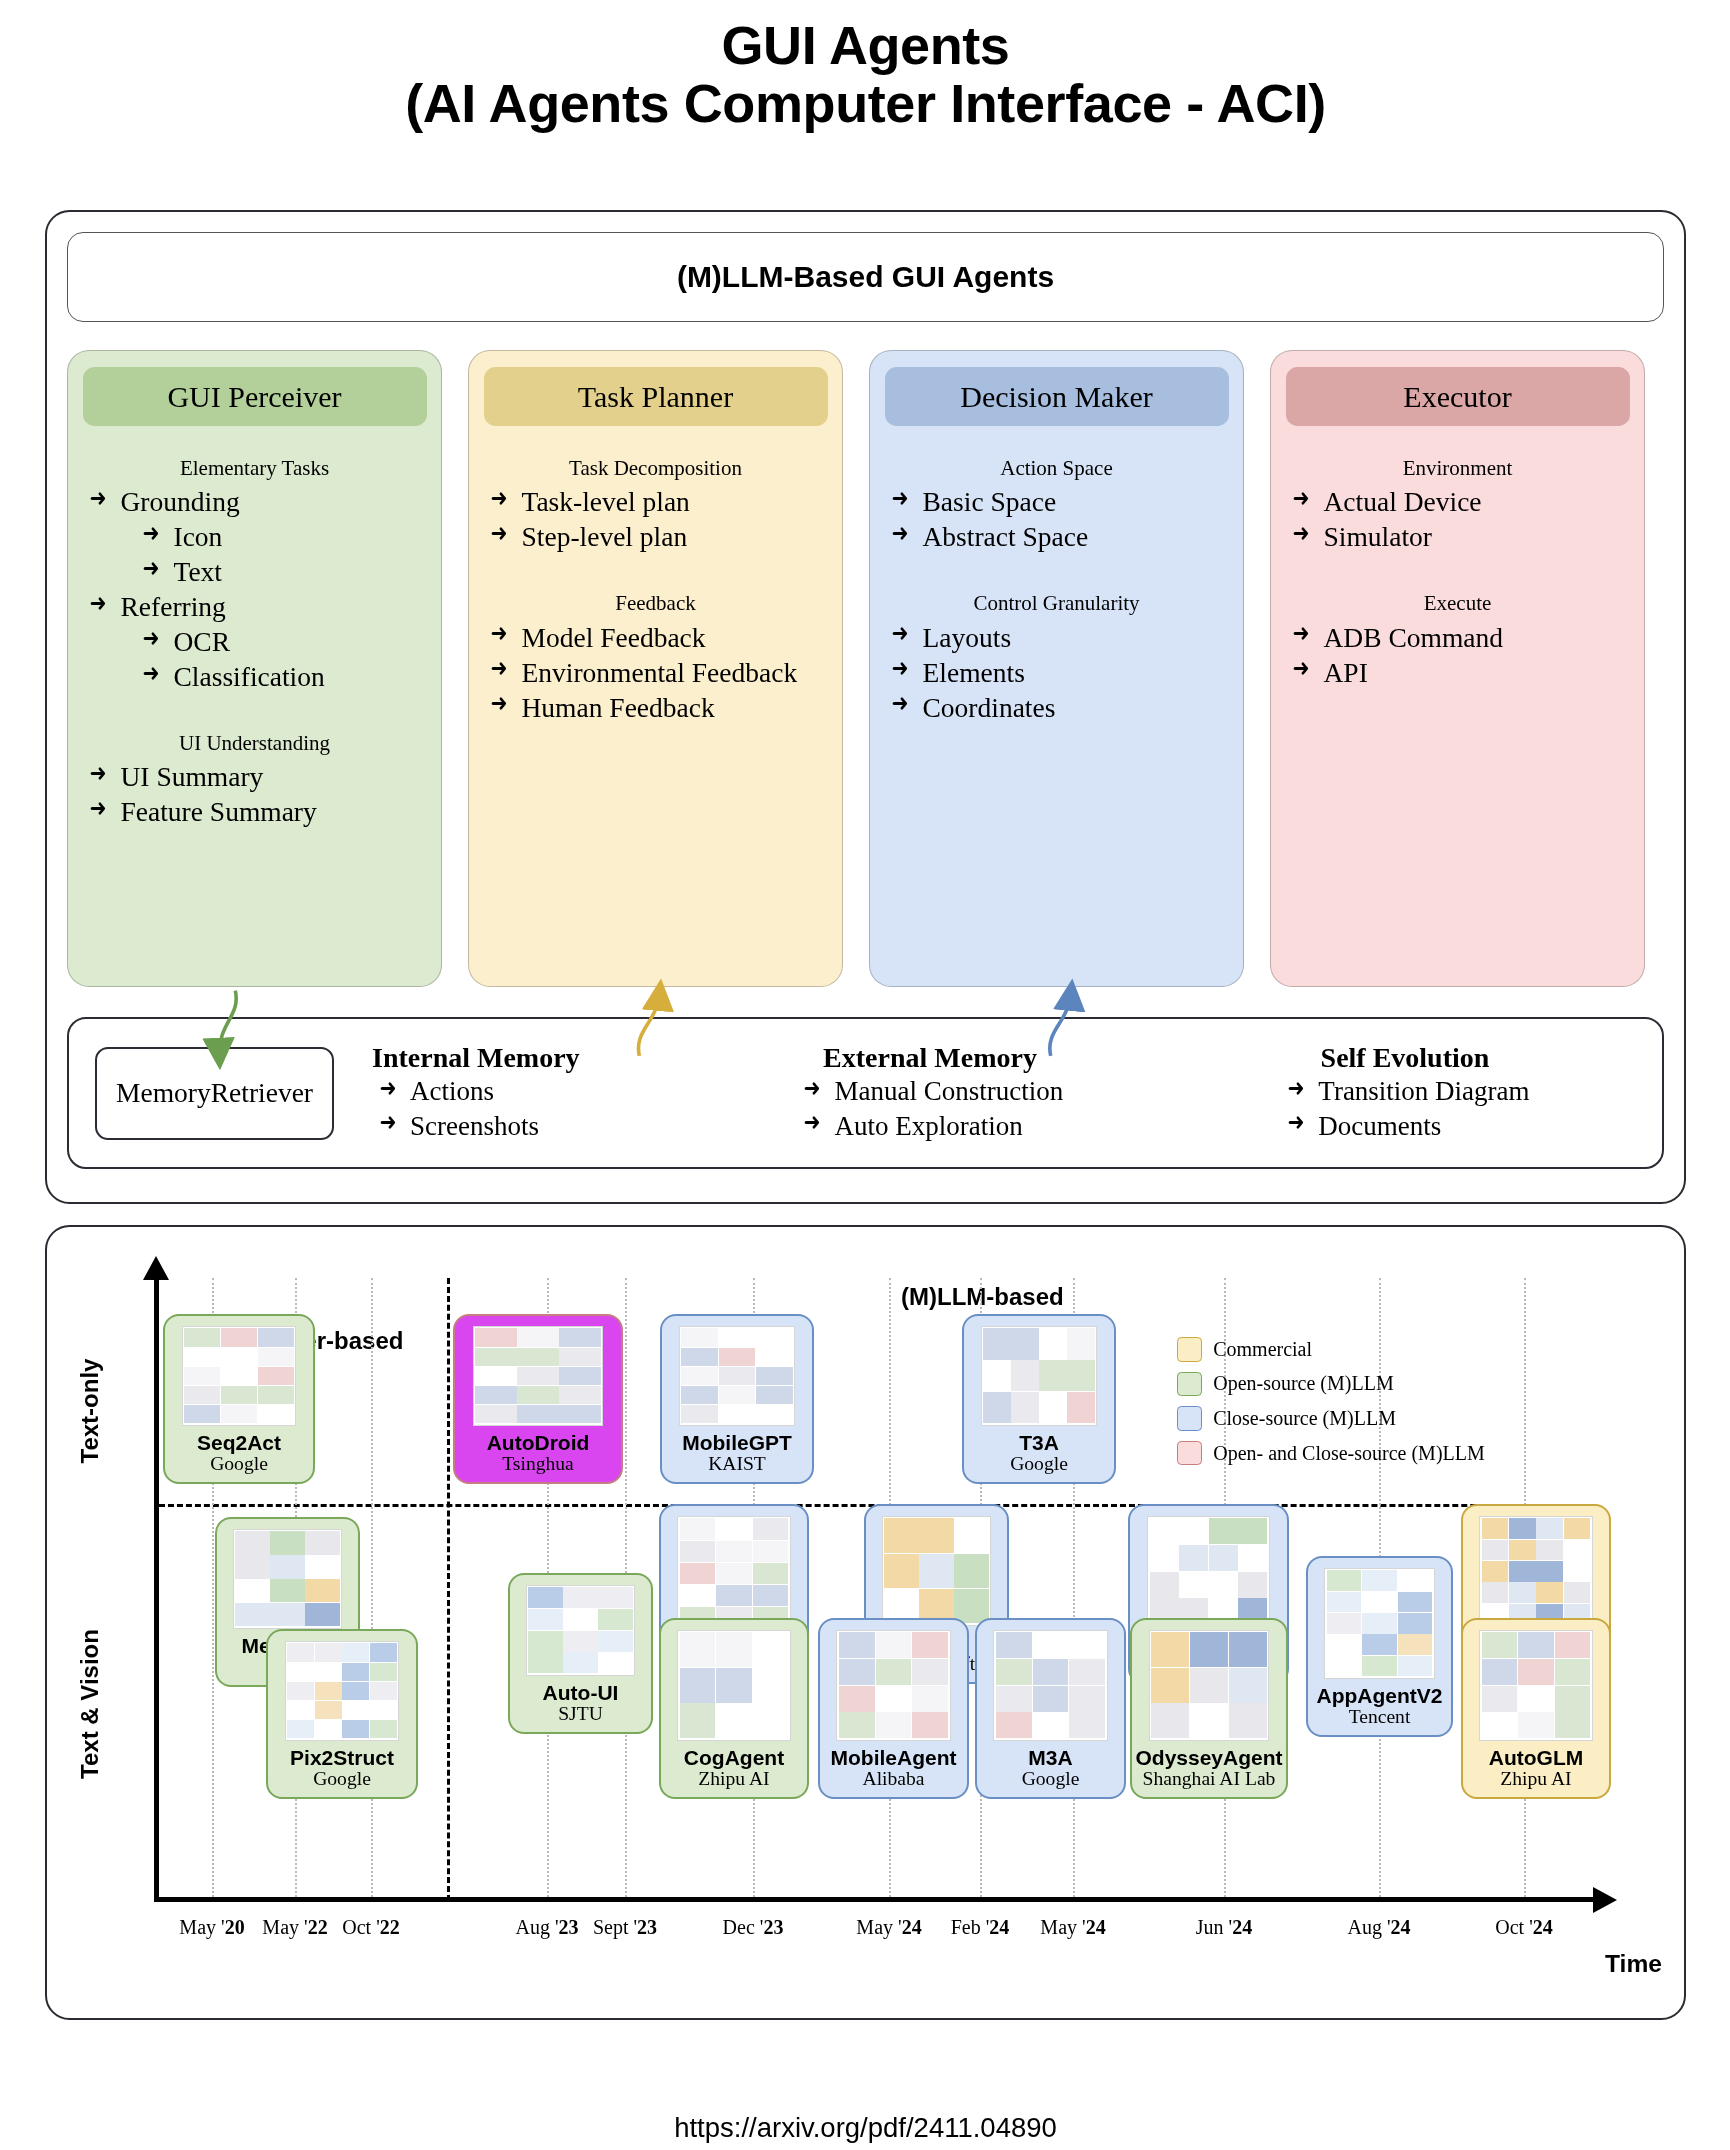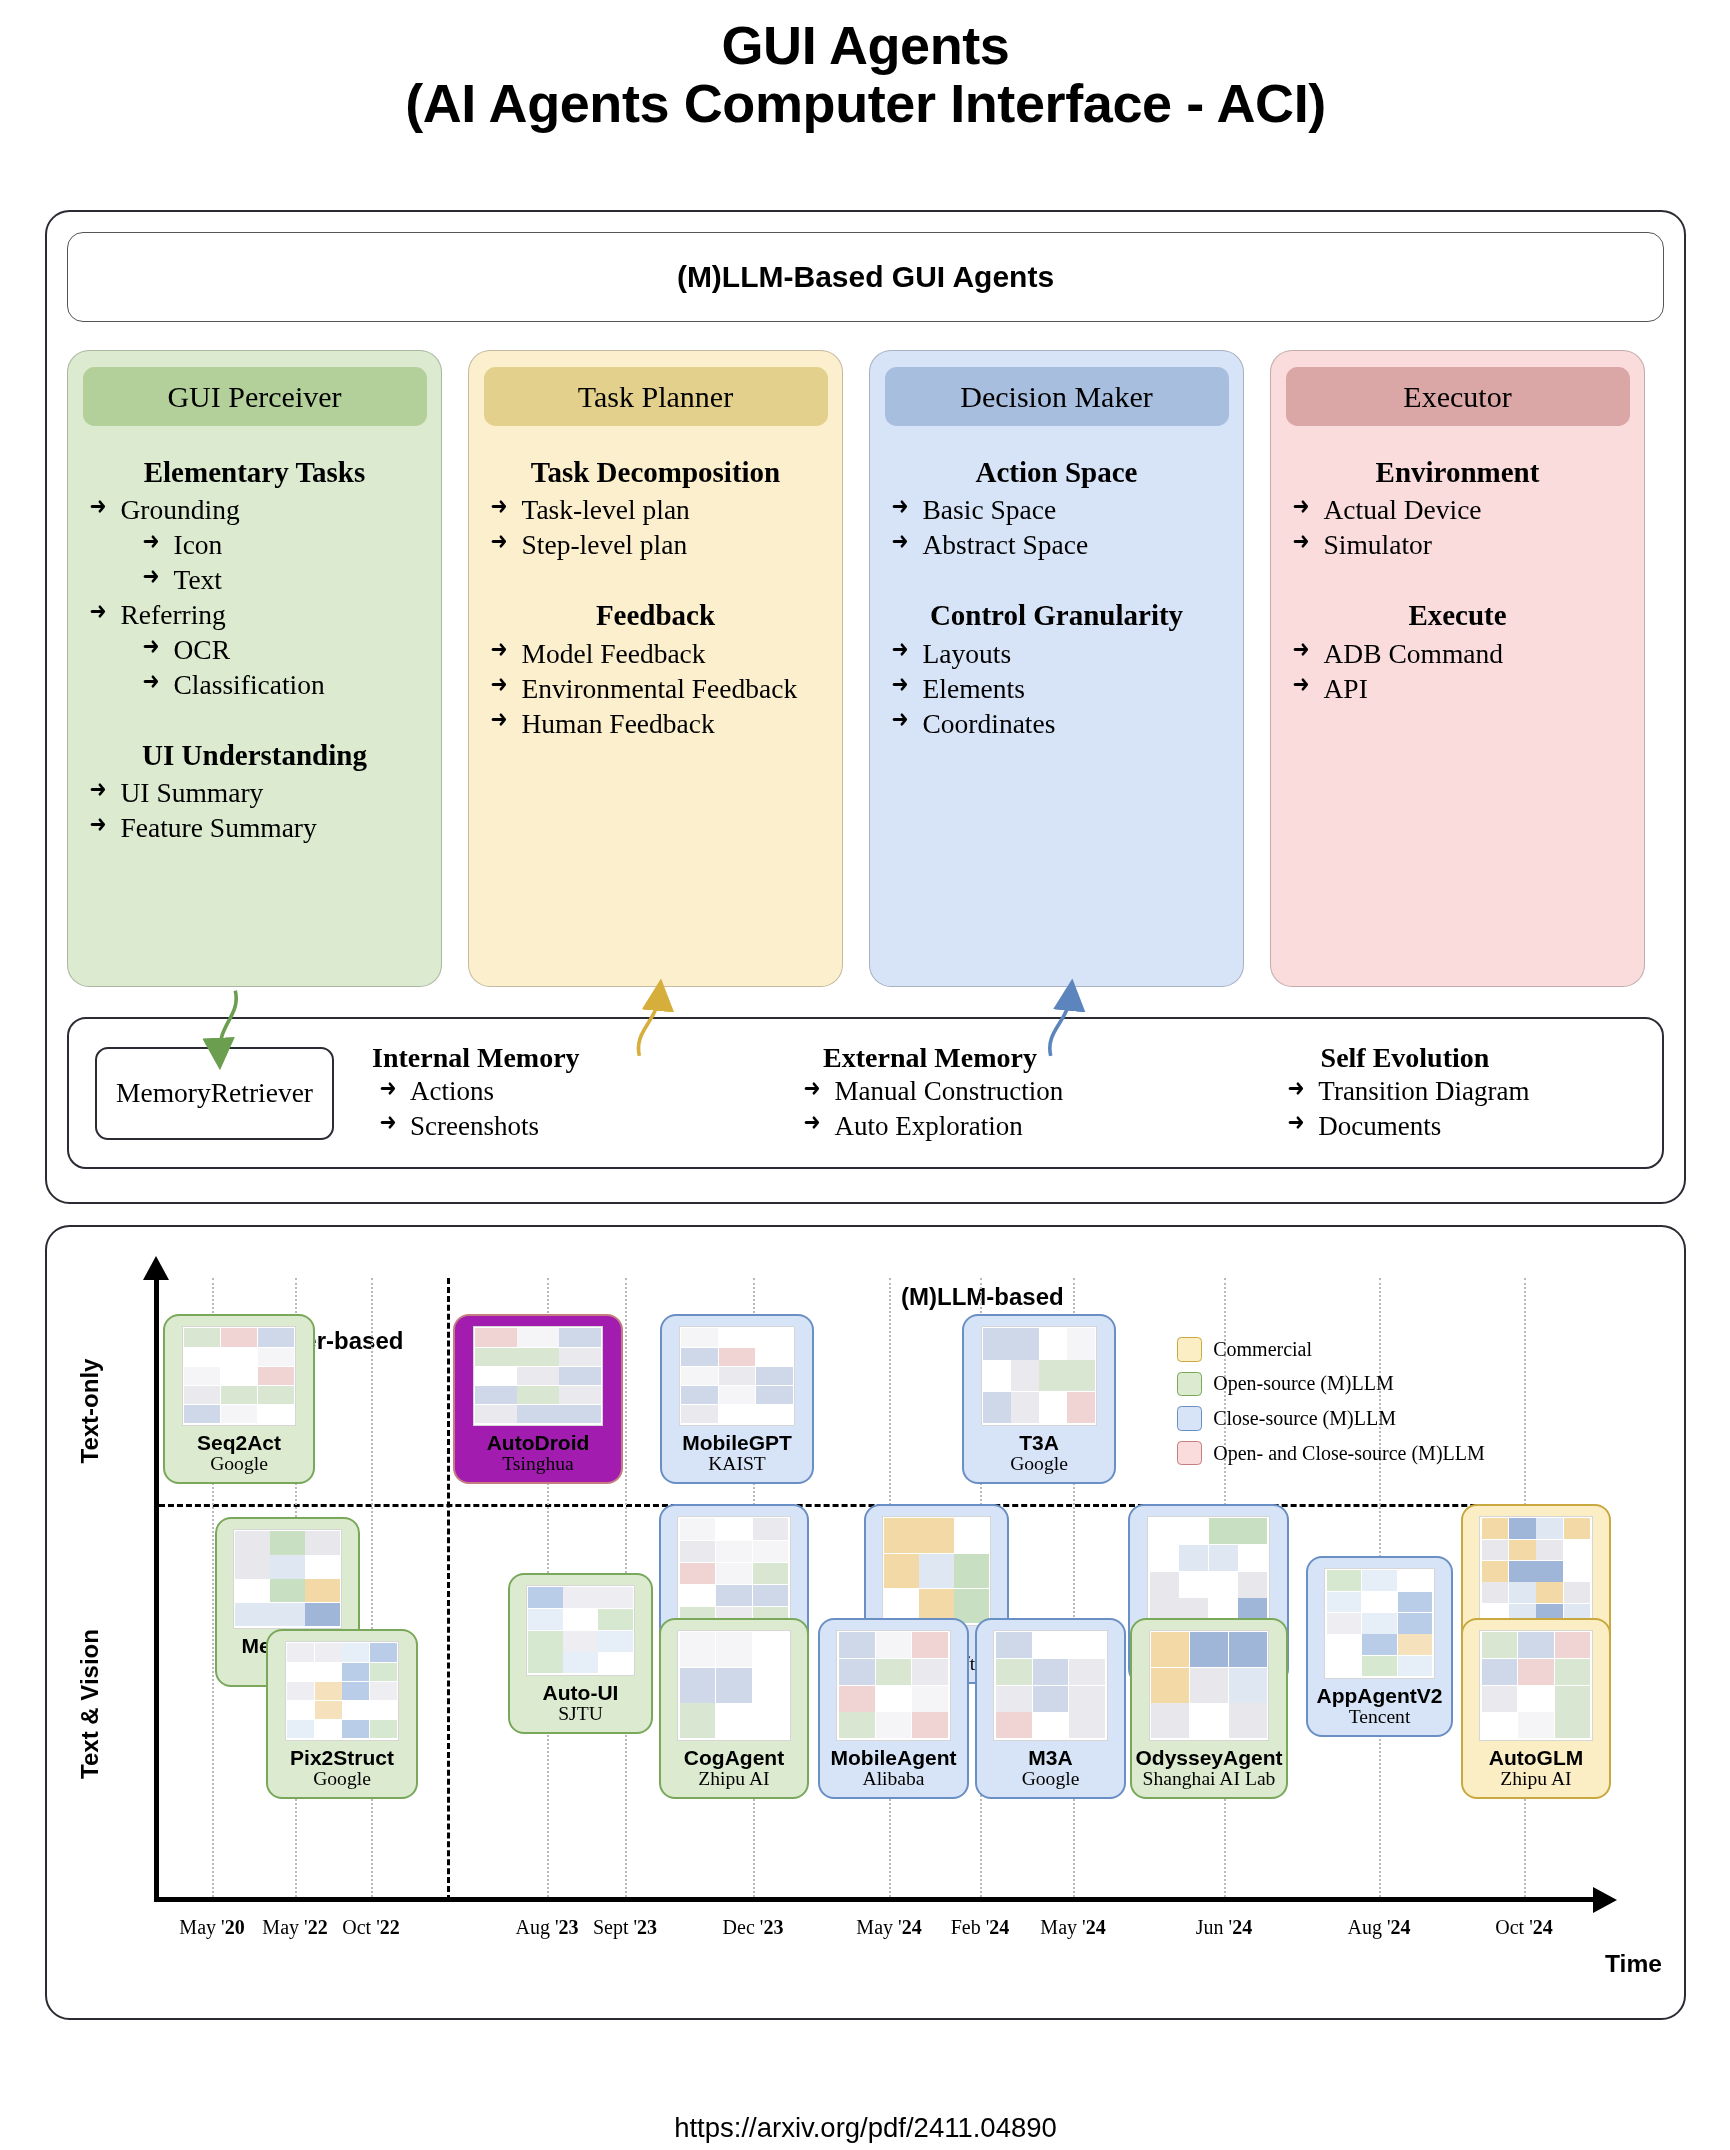--- a/index.html
+++ b/index.html
@@ -47,21 +47,21 @@
     width: 375px; min-height: 637px;
     border-radius: 22px; border: 1.4px solid rgba(0,0,0,.22);
     padding: 16px 14.5px 19px 14.5px;
   }
   .col-head {
     height: 59px; border-radius: 11.6px;
     display: flex; align-items: center; justify-content: center;
     font-size: 30px; margin-bottom: 30px;
   }
   .sec-title {
-    text-align: center; font-weight: bold; font-size: 29px;
+    text-align: center; font-weight: normal; font-size: 21px;
     margin-top: 11.6px; margin-bottom: 4.3px;
   }
   .col .sec-title:first-of-type { margin-top: 0; }
   ul.bul { list-style: none; }
   ul.bul li {
     font-size: 27.5px; line-height: 1.22;
     padding-left: 38px; position: relative; margin-bottom: 1.4px;
   }
   ul.bul li::before {
     content: "\279C"; position: absolute; left: 5.8px; top: -1.4px;
@@ -154,21 +154,21 @@
   }
   .card .cname {
     font-family: "Liberation Sans", sans-serif;
     font-weight: bold; font-size: 21px; margin-top: 5.8px; line-height: 1.05;
     white-space: nowrap;
   }
   .card .corg { font-size: 19.6px; line-height: 1.05; margin-top: 0.7px; white-space: nowrap; }
 
   .c-green  { background: #dcead0; border-color: #7aa85a; }
   .c-blue   { background: #d7e4f7; border-color: #6a8fc4; }
-  .c-pink   { background: #a21caf; border-color: #c57d80; }
+  .c-pink   { background: #d946ef; border-color: #c57d80; }
   .c-yellow { background: #fbeec4; border-color: #c9a83f; }
 
   
   .thumb i { display: block; }
 
   
   #timeline-legend { position: absolute; left: 1130px; top: 110px; }
   .leg-row { display: flex; align-items: center; margin-bottom: 10px; }
   .leg-sw { width: 24.6px; height: 24.6px; border-radius: 4.3px; border: 1.4px solid; margin-right: 11.6px; }
   .leg-txt { font-size: 20px; }

